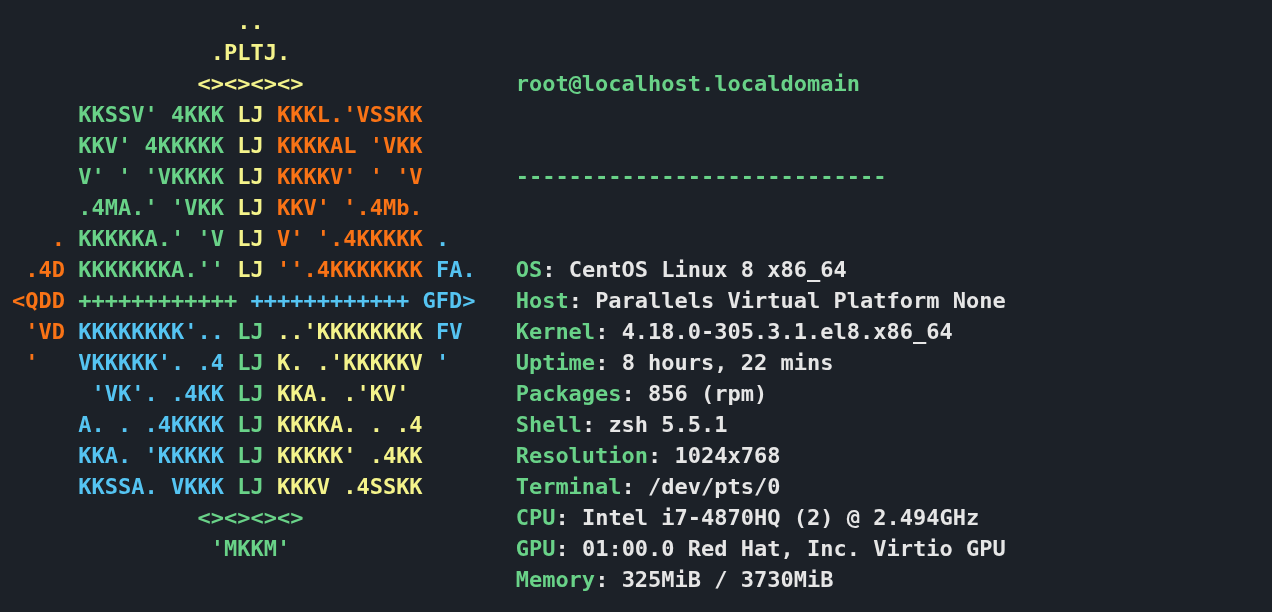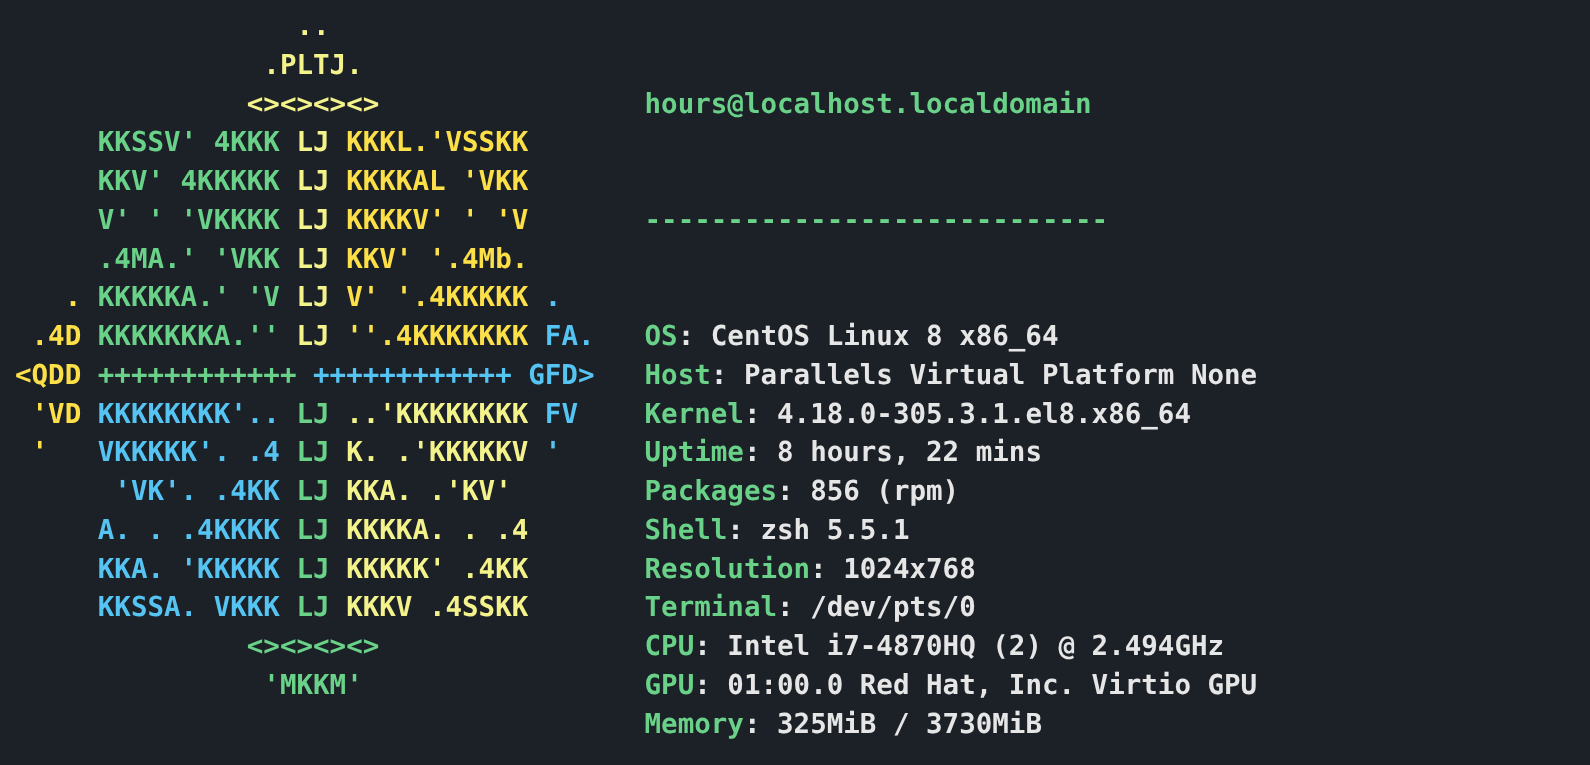--- a/index.html
+++ b/index.html
@@ -4,27 +4,27 @@
 <style>
   html,body{margin:0;padding:0;background:#1c2128;width:1272px;height:612px;overflow:hidden;}
   body{font-family:"DejaVu Sans Mono","Liberation Mono",ui-monospace,Menlo,Consolas,monospace;
        font-size:22px;line-height:31px;color:#dcdfe4;font-weight:bold;}
   .wrap{display:flex;padding:6px 12px;}
   .logo{white-space:pre;padding-right:40px;}
   .info{white-space:pre;}
   .g{color:#69d288;}   
   .y{color:#f4f38b;}   
   .b{color:#55c4f2;}   
-  .m{color:#fde047;}   
+  .m{color:#f97316;}   
   .w{color:#e6e6e6;}
 </style>
 </head>
 <body>
 
 <div class="wrap">
   <div class="logo" id="logo"><div><span class="y">                 ..</span></div><div><span class="y">               .PLTJ.</span></div><div><span class="y">              &lt;&gt;&lt;&gt;&lt;&gt;&lt;&gt;</span></div><div><span class="g">     KKSSV' 4KKK </span><span class="y">LJ </span><span class="m">KKKL.'VSSKK</span></div><div><span class="g">     KKV' 4KKKKK </span><span class="y">LJ </span><span class="m">KKKKAL 'VKK</span></div><div><span class="g">     V' ' 'VKKKK </span><span class="y">LJ </span><span class="m">KKKKV' ' 'V</span></div><div><span class="g">     .4MA.' 'VKK </span><span class="y">LJ </span><span class="m">KKV' '.4Mb.</span></div><div><span class="m">   . </span><span class="g">KKKKKA.' 'V </span><span class="y">LJ </span><span class="m">V' '.4KKKKK </span><span class="b">.</span></div><div><span class="m"> .4D </span><span class="g">KKKKKKKA.'' </span><span class="y">LJ </span><span class="m">''.4KKKKKKK </span><span class="b">FA.</span></div><div><span class="m">&lt;QDD </span><span class="g">++++++++++++ </span><span class="b">++++++++++++ GFD&gt;</span></div><div><span class="m"> 'VD </span><span class="b">KKKKKKKK'.. </span><span class="g">LJ </span><span class="y">..'KKKKKKKK </span><span class="b">FV</span></div><div><span class="m"> ' </span><span class="b">  VKKKKK'. .4 </span><span class="g">LJ </span><span class="y">K. .'KKKKKV </span><span class="b">'</span></div><div><span class="b">      'VK'. .4KK </span><span class="g">LJ </span><span class="y">KKA. .'KV'</span></div><div><span class="b">     A. . .4KKKK </span><span class="g">LJ </span><span class="y">KKKKA. . .4</span></div><div><span class="b">     KKA. 'KKKKK </span><span class="g">LJ </span><span class="y">KKKKK' .4KK</span></div><div><span class="b">     KKSSA. VKKK </span><span class="g">LJ </span><span class="y">KKKV .4SSKK</span></div><div><span class="g">              &lt;&gt;&lt;&gt;&lt;&gt;&lt;&gt;</span></div><div><span class="g">               'MKKM'</span></div></div>
   <div class="info">
-    <div class="g">hours@localhost.localdomain</div>
+    <div class="g">root@localhost.localdomain</div>
     <div class="g">----------------------------</div>
     <div id="infolist"><div><span class="g">OS</span><span class="w">: </span><span class="w">CentOS Linux 8 x86_64</span></div><div><span class="g">Host</span><span class="w">: </span><span class="w">Parallels Virtual Platform None</span></div><div><span class="g">Kernel</span><span class="w">: </span><span class="w">4.18.0-305.3.1.el8.x86_64</span></div><div><span class="g">Uptime</span><span class="w">: </span><span class="w">8 hours, 22 mins</span></div><div><span class="g">Packages</span><span class="w">: </span><span class="w">856 (rpm)</span></div><div><span class="g">Shell</span><span class="w">: </span><span class="w">zsh 5.5.1</span></div><div><span class="g">Resolution</span><span class="w">: </span><span class="w">1024x768</span></div><div><span class="g">Terminal</span><span class="w">: </span><span class="w">/dev/pts/0</span></div><div><span class="g">CPU</span><span class="w">: </span><span class="w">Intel i7-4870HQ (2) @ 2.494GHz</span></div><div><span class="g">GPU</span><span class="w">: </span><span class="w">01:00.0 Red Hat, Inc. Virtio GPU</span></div><div><span class="g">Memory</span><span class="w">: </span><span class="w">325MiB / 3730MiB</span></div></div>
     
   </div>
 </div>
 
 </body></html>

